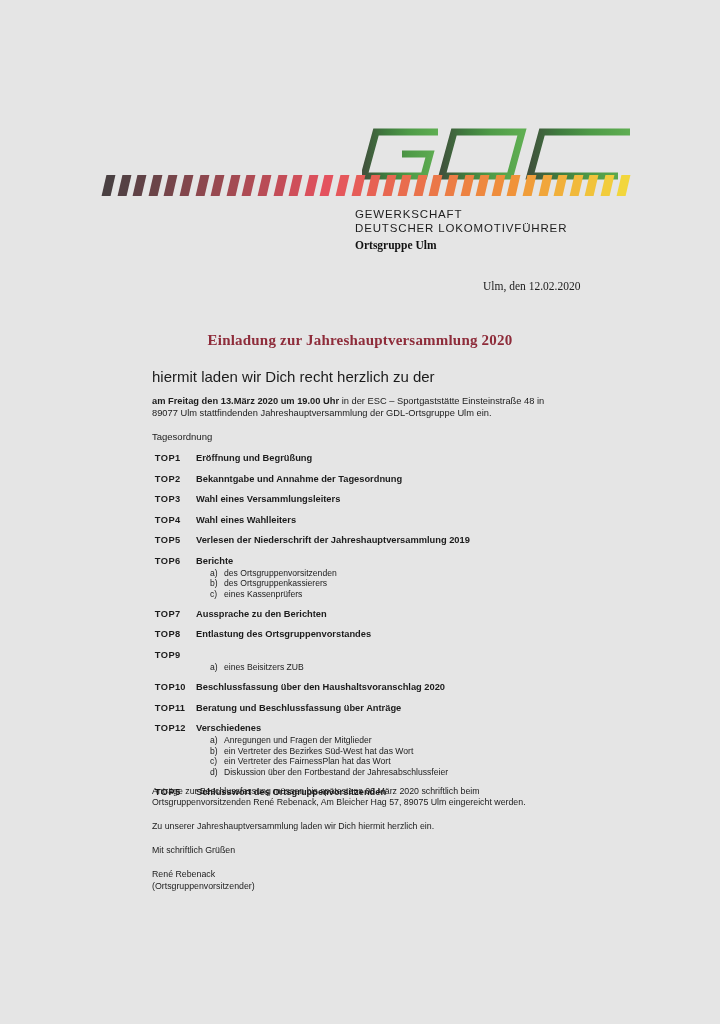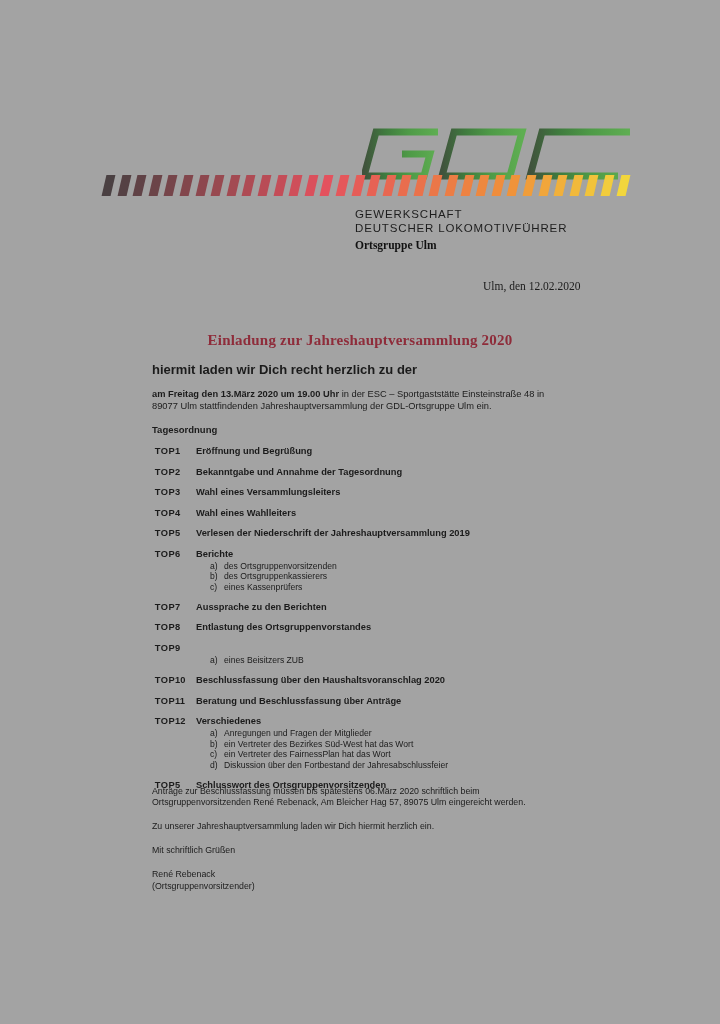--- a/index.html
+++ b/index.html
@@ -12,21 +12,21 @@
     height: 1024px;
     position: relative;
     font-family: "Liberation Sans", sans-serif;
     color: #1b1b1b;
     overflow: hidden;
   }
 
   .page {
     position: absolute;
     inset: 0;
-    background: #a3a3a3;
+    background: #e5e5e5;
   }
 
   
   .letterhead {
     position: absolute;
     left: 0;
     top: 126px;
     width: 720px;
     height: 150px;
   }
@@ -103,38 +103,37 @@
   .body-block {
     position: absolute;
     left: 152px;
     top: 360px;
     width: 420px;
     font-size: 9.3px;
     line-height: 11.6px;
   }
 
   .salutation {
-    margin: 4px 0 12px 0;
-    font-size: 13px;
-    font-weight: bold;
+    margin: 11px 0 12px 0;
+    font-size: 15px;
   }
 
   .meeting-info {
     margin: 0 0 12px 0;
     font-weight: bold;
     font-size: 9.3px;
     line-height: 12px;
   }
   .meeting-info .reg {
     font-weight: normal;
   }
 
   .agenda-heading {
     margin: 0 0 11px 0;
-    font-weight: bold;
+    font-weight: normal;
     font-size: 9.5px;
   }
 
   
   .agenda {
     margin: 0;
     padding: 0;
     list-style: none;
   }
   .agenda-item {

